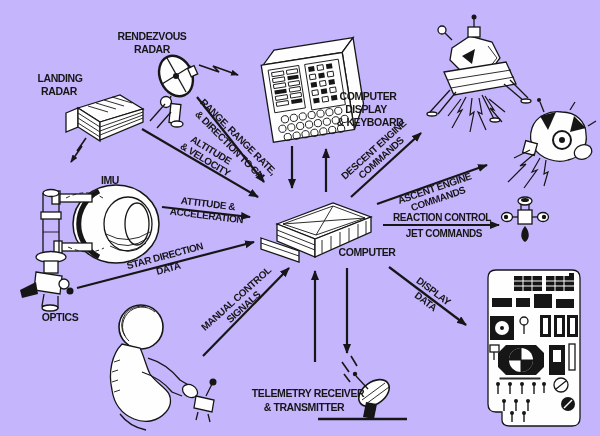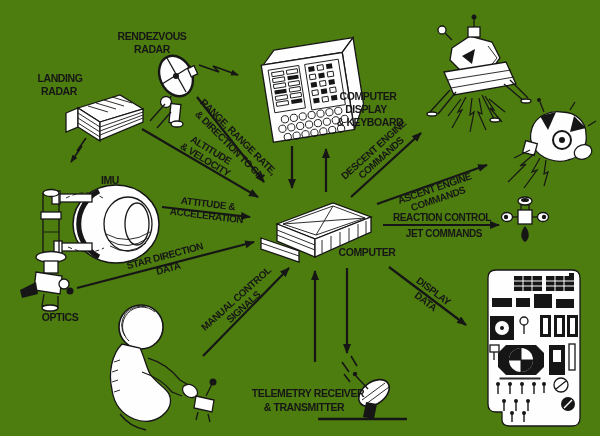--- a/index.html
+++ b/index.html
@@ -1,16 +1,16 @@
 <!DOCTYPE html>
 <html><head>
 <meta charset="utf-8">
 <style>
   html,body{margin:0;padding:0;background:#ffffff;}
-  .canvas{position:relative;width:600px;height:436px;background:#4d7c0f;overflow:hidden;
+  .canvas{position:relative;width:600px;height:436px;background:#c4b5fd;overflow:hidden;
           font-family:"Liberation Sans",sans-serif;}
   svg{display:block}
   .lbl{font-family:"Liberation Sans",sans-serif;font-weight:bold;font-size:10px;
        letter-spacing:-0.4px;fill:#161616;text-anchor:middle;}
   .lbl-lg{font-size:10.5px;}
   .ink{stroke:#161616;fill:none;stroke-width:1.3;}
   .ink-thin{stroke:#161616;fill:none;stroke-width:0.9;}
   .ink-fill{fill:#161616;stroke:none;}
   .white-fill{fill:#fefefe;stroke:#161616;stroke-width:1.3;}
   .arrow{stroke:#161616;stroke-width:2.2;fill:none;}

